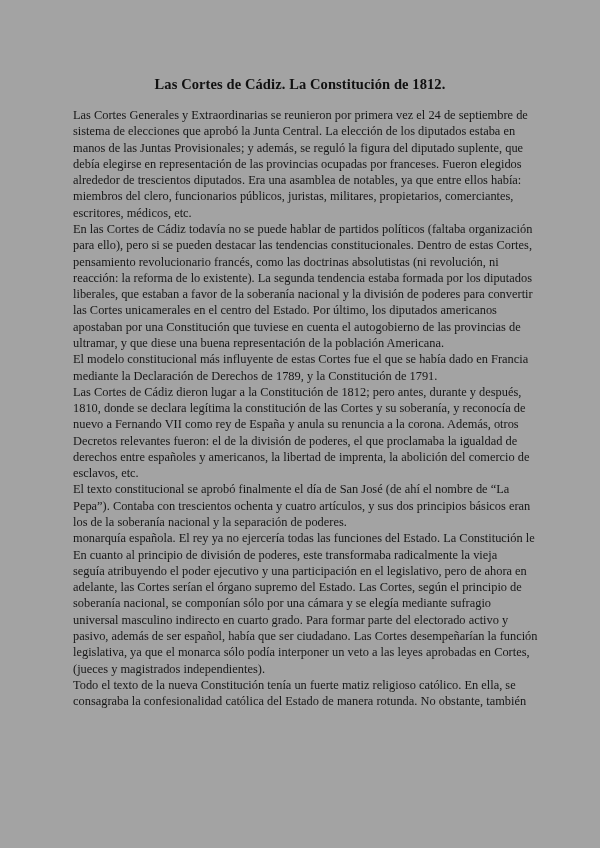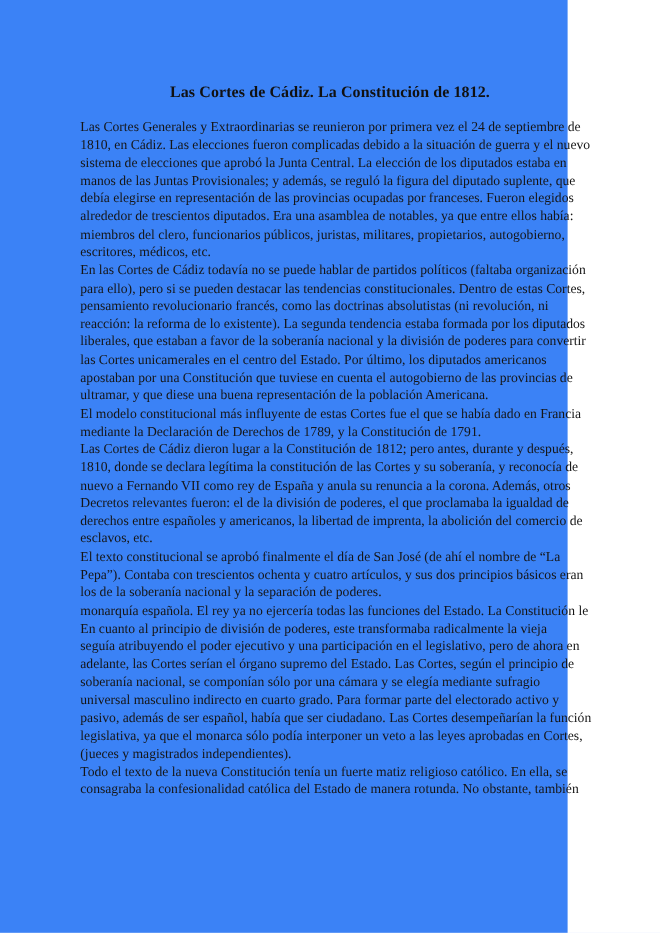--- a/index.html
+++ b/index.html
@@ -1,42 +1,41 @@
 <!DOCTYPE html>
 <html><head>
 <meta charset="utf-8">
 <style>
   html, body { margin: 0; padding: 0; background: #ffffff; }
   body { width: 600px; height: 848px; position: relative; overflow: hidden; }
-  .page { position: absolute; left: 0; top: 0; width: 516px; height: 848px; background: #3b82f6; }
+  .page { position: absolute; left: 0; top: 0; width: 600px; height: 848px; background: #a3a3a3; }
   .title {
     position: absolute; left: 0; top: 76px; width: 600px; text-align: center;
     font-family: "Liberation Serif", "DejaVu Serif", serif; font-weight: bold;
     font-size: 14.5px; color: #111; letter-spacing: 0.1px;
   }
   .body-text {
     position: absolute; left: 73px; top: 107px; width: 470px;
     font-family: Liberation Serif, serif;
     font-size: 12.4px; line-height: 16.28px; color: #161616;
   }
   .line { display: block; white-space: nowrap; }
 </style>
 </head>
 <body>
 
 <div class="page">
   <div class="title">Las Cortes de Cádiz. La Constitución de 1812.</div>
   <div class="body-text">
     <span class="line">Las Cortes Generales y Extraordinarias se reunieron por primera vez el 24 de septiembre de</span>
-    <span class="line">1810, en Cádiz. Las elecciones fueron complicadas debido a la situación de guerra y el nuevo</span>
     <span class="line">sistema de elecciones que aprobó la Junta Central. La elección de los diputados estaba en</span>
     <span class="line">manos de las Juntas Provisionales; y además, se reguló la figura del diputado suplente, que</span>
     <span class="line">debía elegirse en representación de las provincias ocupadas por franceses. Fueron elegidos</span>
     <span class="line">alrededor de trescientos diputados. Era una asamblea de notables, ya que entre ellos había:</span>
-    <span class="line">miembros del clero, funcionarios públicos, juristas, militares, propietarios, autogobierno,</span>
+    <span class="line">miembros del clero, funcionarios públicos, juristas, militares, propietarios, comerciantes,</span>
     <span class="line">escritores, médicos, etc.</span>
     <span class="line">En las Cortes de Cádiz todavía no se puede hablar de partidos políticos (faltaba organización</span>
     <span class="line">para ello), pero si se pueden destacar las tendencias constitucionales. Dentro de estas Cortes,</span>
     <span class="line">pensamiento revolucionario francés, como las doctrinas absolutistas (ni revolución, ni</span>
     <span class="line">reacción: la reforma de lo existente). La segunda tendencia estaba formada por los diputados</span>
     <span class="line">liberales, que estaban a favor de la soberanía nacional y la división de poderes para convertir</span>
     <span class="line">las Cortes unicamerales en el centro del Estado. Por último, los diputados americanos</span>
     <span class="line">apostaban por una Constitución que tuviese en cuenta el autogobierno de las provincias de</span>
     <span class="line">ultramar, y que diese una buena representación de la población Americana.</span>
     <span class="line">El modelo constitucional más influyente de estas Cortes fue el que se había dado en Francia</span>

